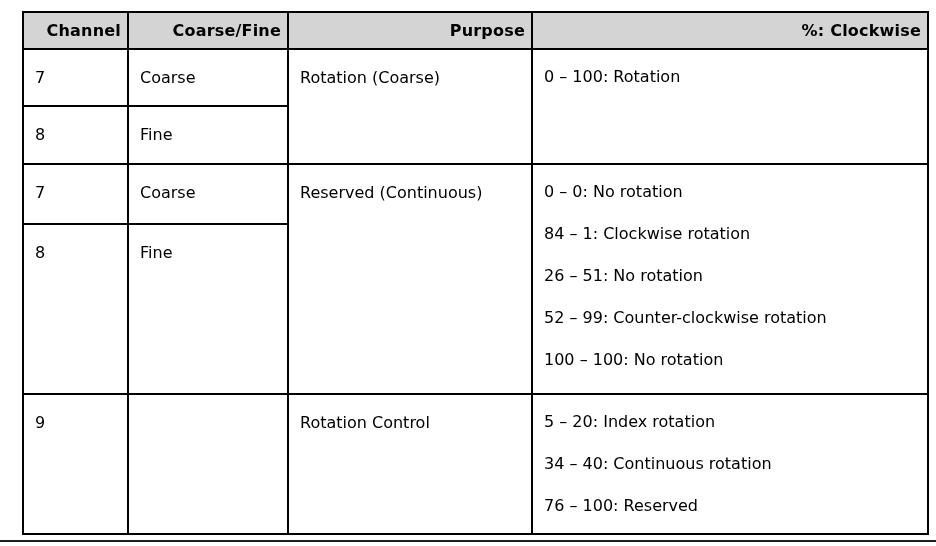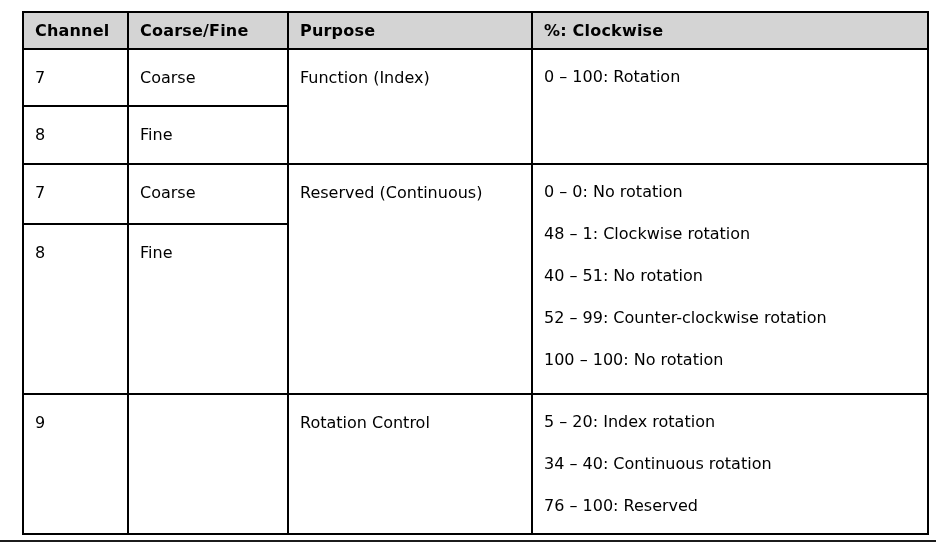--- a/index.html
+++ b/index.html
@@ -30,21 +30,21 @@
   .channel-table col.c4 { width: 396px; }
 
   .channel-table th,
   .channel-table td {
     border: 2px solid #000000;
     font-size: 16px;
     overflow: hidden;
   }
   .channel-table th {
     background: #d4d4d4;
-    text-align: left;
+    text-align: right;
     font-weight: bold;
     vertical-align: middle;
     padding: 0 6px 0 11px;
     letter-spacing: 0.2px;
   }
   .channel-table td {
     vertical-align: top;
     padding: 17px 8px 0 11px;
     line-height: 22px;
     background: #ffffff;
@@ -85,38 +85,38 @@
         <tr class="hrow">
       <th>Channel</th>
       <th>Coarse/Fine</th>
       <th>Purpose</th>
       <th>%: Clockwise</th>
     </tr>
 
     <tr class="r1">
       <td>7</td>
       <td>Coarse</td>
-      <td rowspan="2">Function (Index)</td>
+      <td rowspan="2">Rotation (Coarse)</td>
       <td rowspan="2" class="funcs">
         <div class="func-line">0 – 100: Rotation</div>
       </td>
     </tr>
     <tr class="r2">
       <td>8</td>
       <td>Fine</td>
     </tr>
 
     <tr class="r3">
       <td>7</td>
       <td>Coarse</td>
       <td rowspan="2">Reserved (Continuous)</td>
       <td rowspan="2" class="funcs">
         <div class="func-line">0 – 0: No rotation</div>
-        <div class="func-line">48 – 1: Clockwise rotation</div>
-        <div class="func-line">40 – 51: No rotation</div>
+        <div class="func-line">84 – 1: Clockwise rotation</div>
+        <div class="func-line">26 – 51: No rotation</div>
         <div class="func-line">52 – 99: Counter-clockwise rotation</div>
         <div class="func-line">100 – 100: No rotation</div>
       </td>
     </tr>
     <tr class="r4">
       <td>8</td>
       <td>Fine</td>
     </tr>
 
     <tr class="r5">

